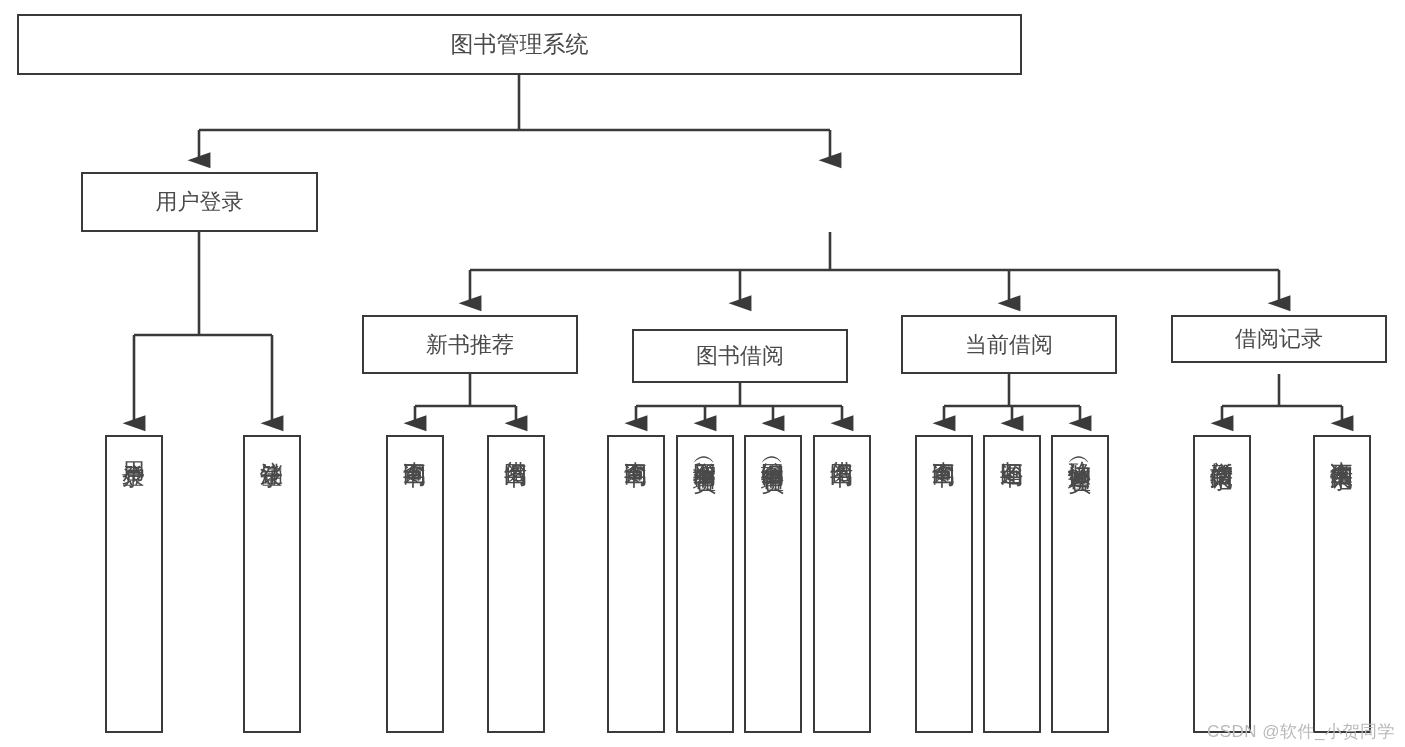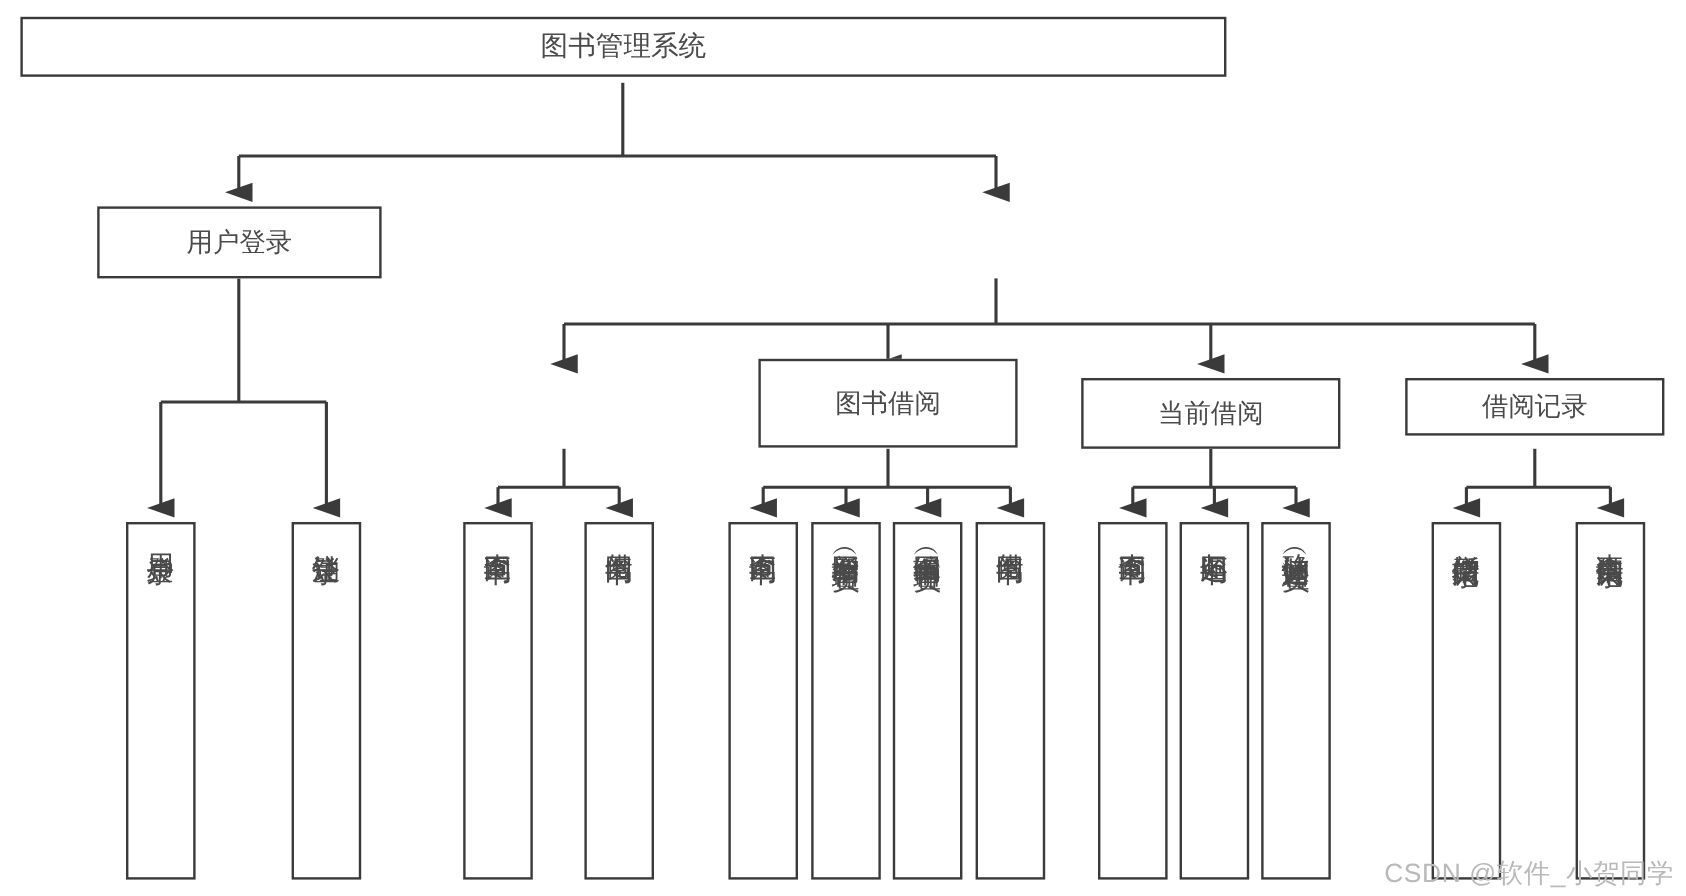--- a/index.html
+++ b/index.html
@@ -56,21 +56,21 @@
     writing-mode: vertical-rl;
     text-orientation: upright;
     font-size: 23px;
     letter-spacing: 1.5px;
     line-height: 1.05;
   }
   .watermark {
     position: absolute;
     right: 10px;
     bottom: 4px;
-    font-size: 22px;
+    font-size: 17px;
     color: #b9b9b9;
     letter-spacing: 0.5px;
     z-index: 5;
     white-space: nowrap;
   }
 </style>
 </head>
 <body>
 
 <div id="canvas">
@@ -118,29 +118,32 @@
       <path d="M1012,406 L1012,423" marker-end="url(#arw)"></path>
       <path d="M1080,406 L1080,423" marker-end="url(#arw)"></path>
 
       <path d="M1279,374 L1279,406"></path>
       <path d="M1222,406 L1342,406"></path>
       <path d="M1222,406 L1222,423" marker-end="url(#arw)"></path>
       <path d="M1342,406 L1342,423" marker-end="url(#arw)"></path>
     </g>
   </svg>
 
-  <div class="node h-node root" style="left:17px; top:14px; width:1005px; height:50px;">
+  <div class="node h-node root" style="left:17px; top:14px; width:1005px; height:61px;">
     <span class="node-label">图书管理系统</span>
   </div>
 
   <div class="node h-node" style="left:81px; top:172px; width:237px; height:60px;">
     <span class="node-label">用户登录</span>
   </div>
 
-  <div class="node h-node" style="left:632px; top:299px; width:216px; height:74px;">
+  <div class="node h-node" style="left:362px; top:315px; width:216px; height:59px;">
+    <span class="node-label">新书推荐</span>
+  </div>
+  <div class="node h-node" style="left:632px; top:329px; width:216px; height:54px;">
     <span class="node-label">图书借阅</span>
   </div>
   <div class="node h-node" style="left:901px; top:315px; width:216px; height:59px;font-family:Liberation Serif, serif;">
     <span class="node-label">当前借阅</span>
   </div>
   <div class="node h-node" style="left:1171px; top:315px; width:216px; height:48px;">
     <span class="node-label">借阅记录</span>
   </div>
 
   <div class="node v-node" style="left:105px; top:435px; width:58px; height:298px;">

